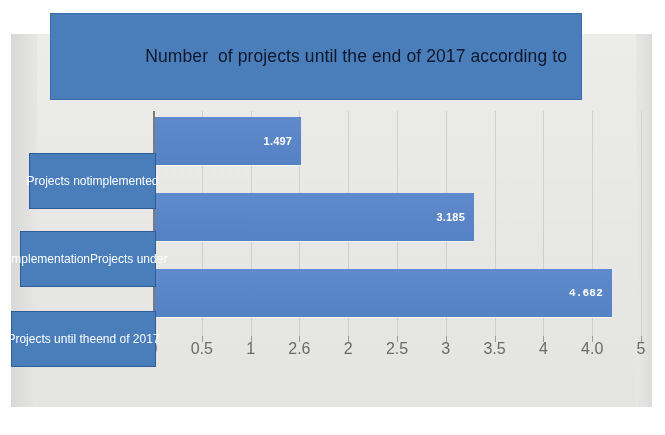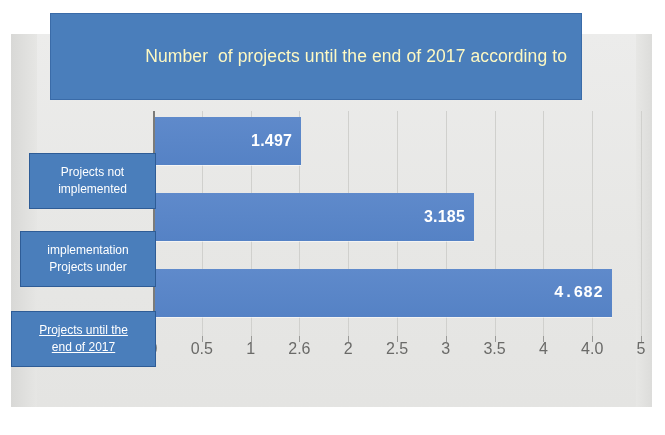--- a/index.html
+++ b/index.html
@@ -50,21 +50,21 @@
     background: #4a7ebb;
     border: 1px solid #3a6ba8;
     box-sizing: border-box;
     display: flex;
     flex-direction: column;
     align-items: flex-end;
     justify-content: center;
     padding: 0 14px;
   }
   .title-line {
-    color: #fef9c3;
+    color: #0f172a;
     font-size: 17.5px;
     line-height: 27px;
     letter-spacing: .1px;
     text-align: center;
     white-space: pre;
   }
 
   
   #plot-area {
     position: absolute;
@@ -109,21 +109,21 @@
     height: 48px;
     background: #5b87c8;
     background: linear-gradient(180deg,#5f8acb 0%, #5582c5 100%);
     box-shadow: 0 1px 0 rgba(255,255,255,.55);
     display: flex;
     align-items: center;
     justify-content: flex-end;
   }
   .bar-value {
     color: #ffffff;
-    font-size: 16px;
+    font-size: 11px;
     font-weight: bold;
     padding-right: 9px;
     letter-spacing: .2px;
     white-space: nowrap;
   }
 
   
   #x-axis-labels {
     position: absolute;
     left: 153px;
@@ -141,21 +141,20 @@
     white-space: nowrap;
   }
 
   
   .cat-label-box {
     position: absolute;
     background: #4a7ebb;
     border: 1.5px solid #2e5c96;
     box-sizing: border-box;
     display: flex;
-    flex-direction: column;
     align-items: center;
     justify-content: center;
     color: #ffffff;
     font-size: 12px;
     line-height: 17px;
     text-align: center;
     white-space: pre;
   }
 </style>
 </head>
@@ -224,14 +223,14 @@
     <div class="x-tick-label" style="left: 292.8px;">3</div>
     <div class="x-tick-label" style="left: 341.6px; text-align: center;">3.5</div>
     <div class="x-tick-label" style="left: 390.4px;">4</div>
     <div class="x-tick-label" style="left: 439.2px;">4.0</div>
     <div class="x-tick-label" style="left: 488px;">5</div>
   </div>
 
 <div id="category-labels">
     <div class="cat-label-box" style="left: 29px; top: 153px; width: 127px; height: 56px;"><div>Projects not</div><div>implemented</div></div>
     <div class="cat-label-box" style="left: 20px; top: 231px; width: 136px; height: 56px;"><div>implementation</div><div>Projects under</div></div>
-    <div class="cat-label-box" style="left: 11px; top: 311px; width: 145px; height: 56px; text-decoration: underline;"><div>Projects until the</div><div>end of 2017</div></div>
+    <div class="cat-label-box" style="left: 11px; top: 311px; width: 145px; height: 56px;"><div>Projects until the</div><div>end of 2017</div></div>
   </div>
 
 </body></html>

